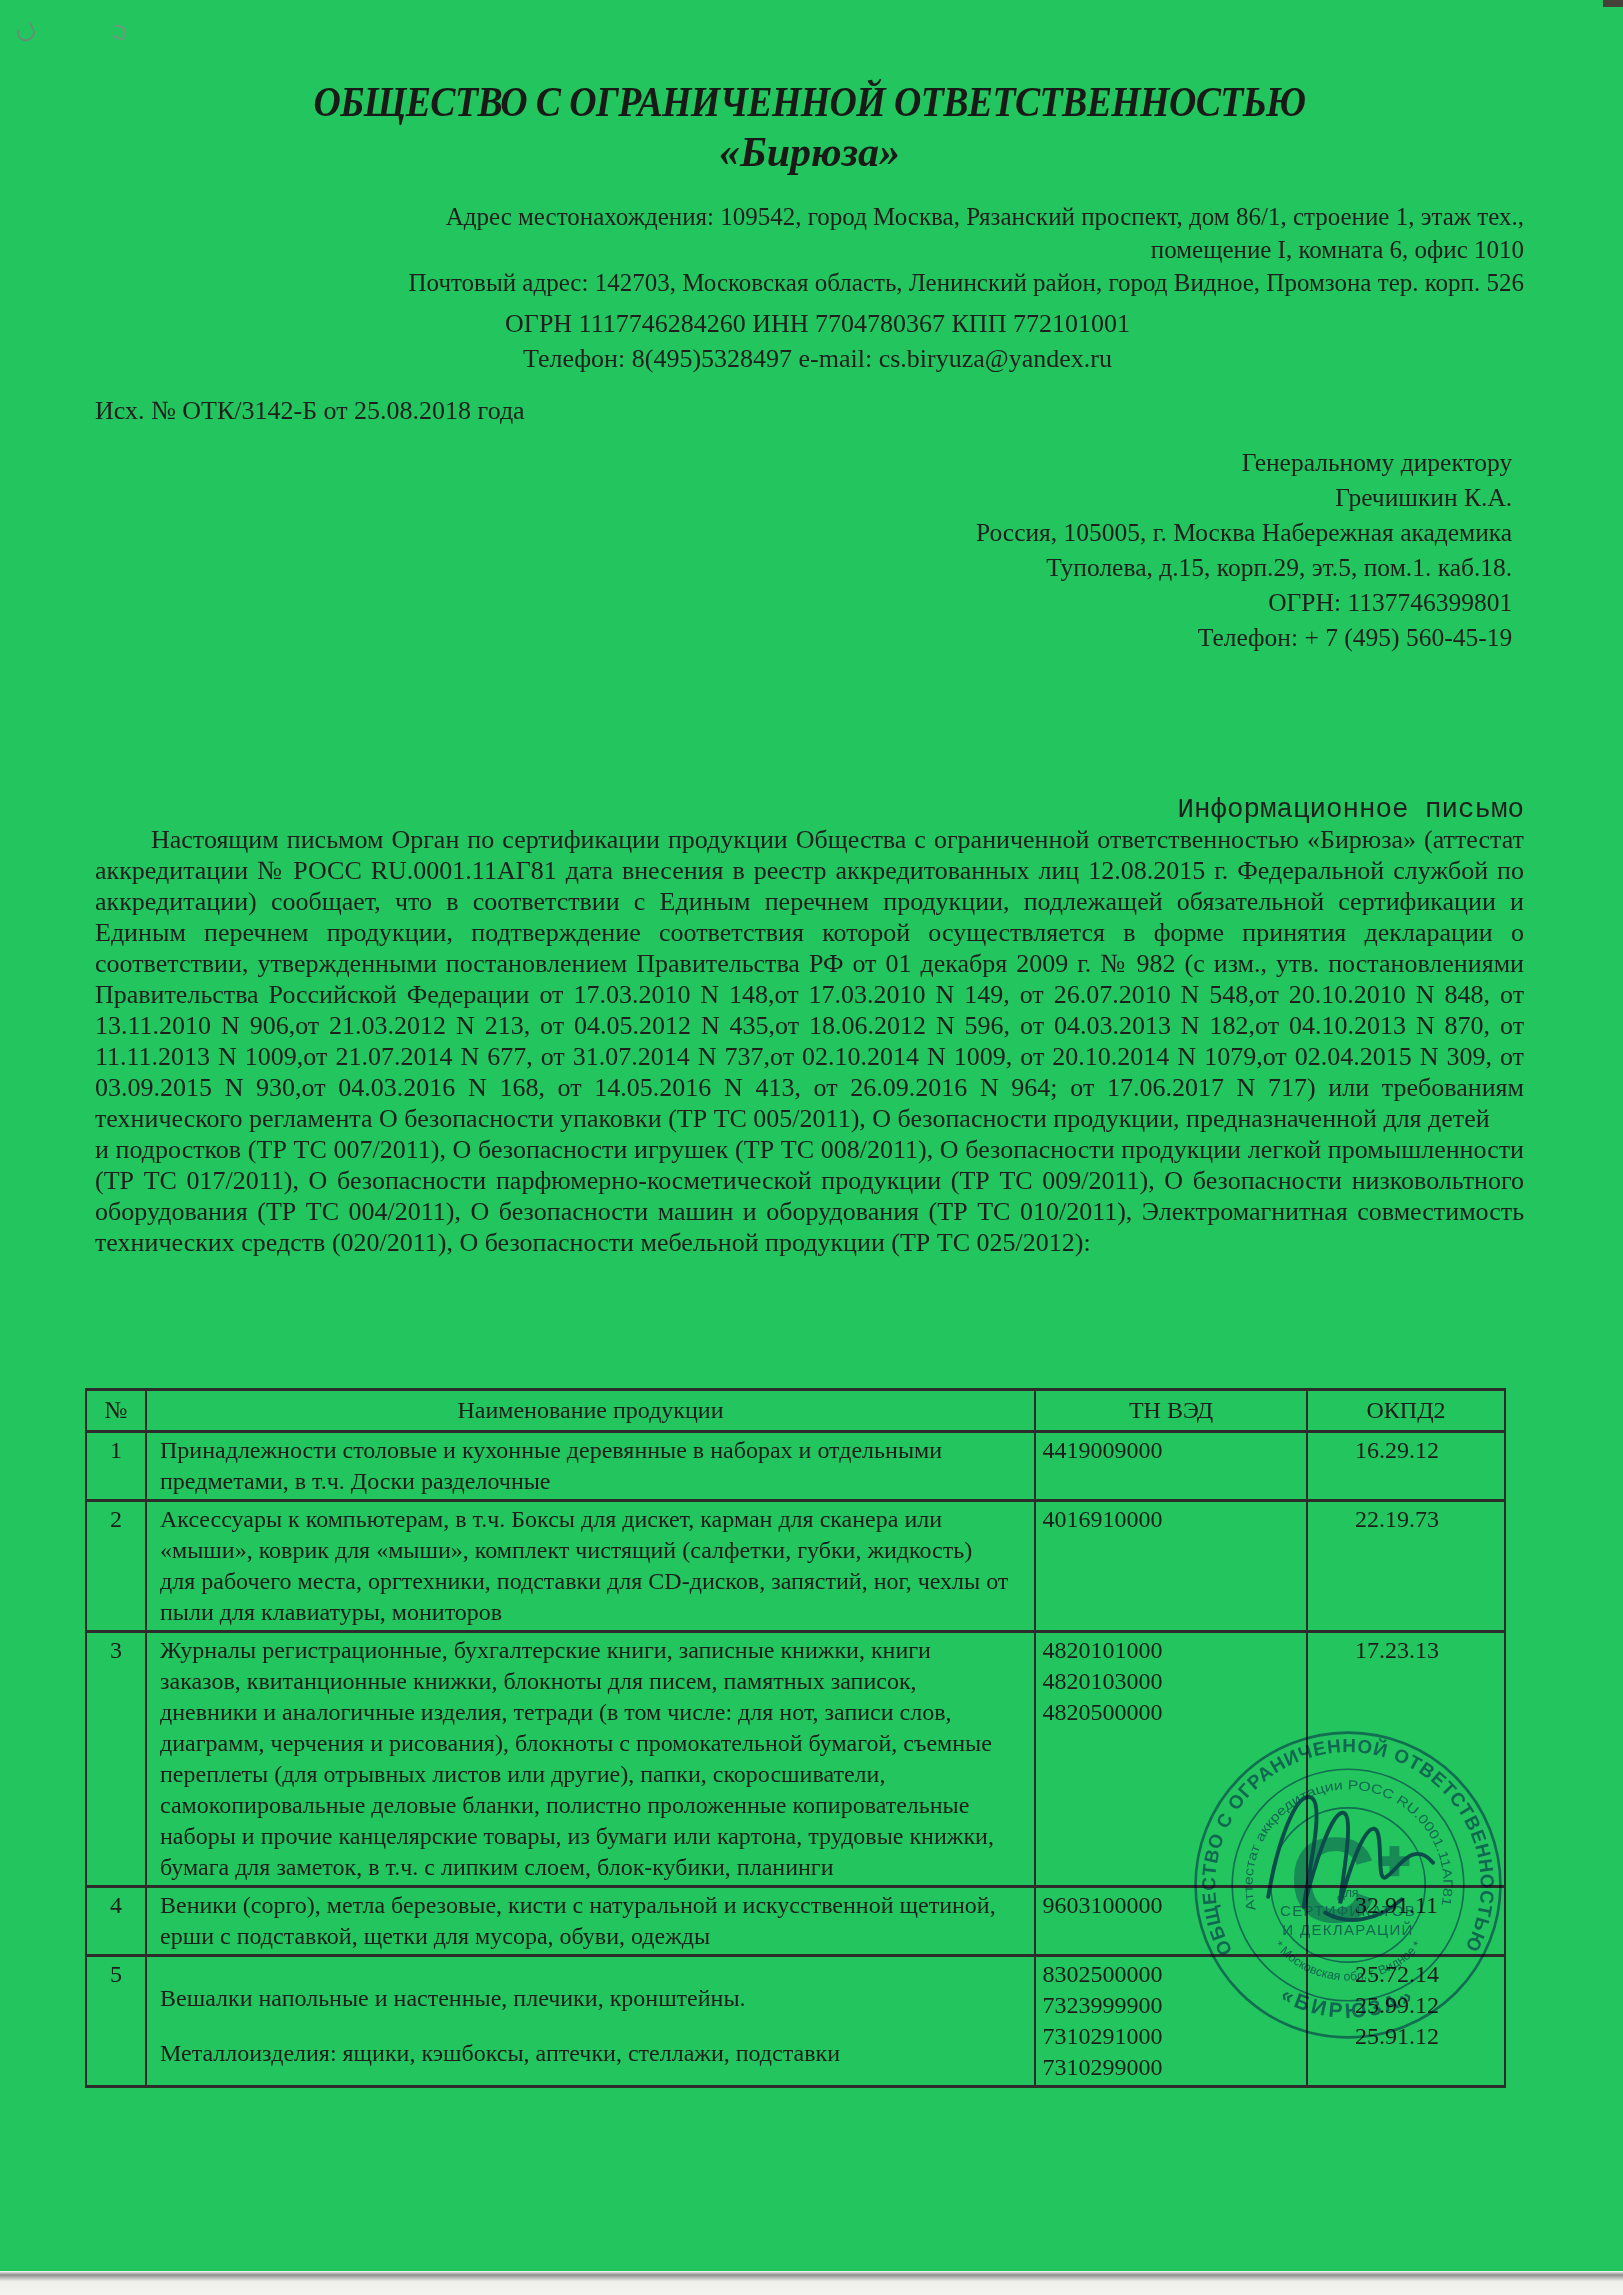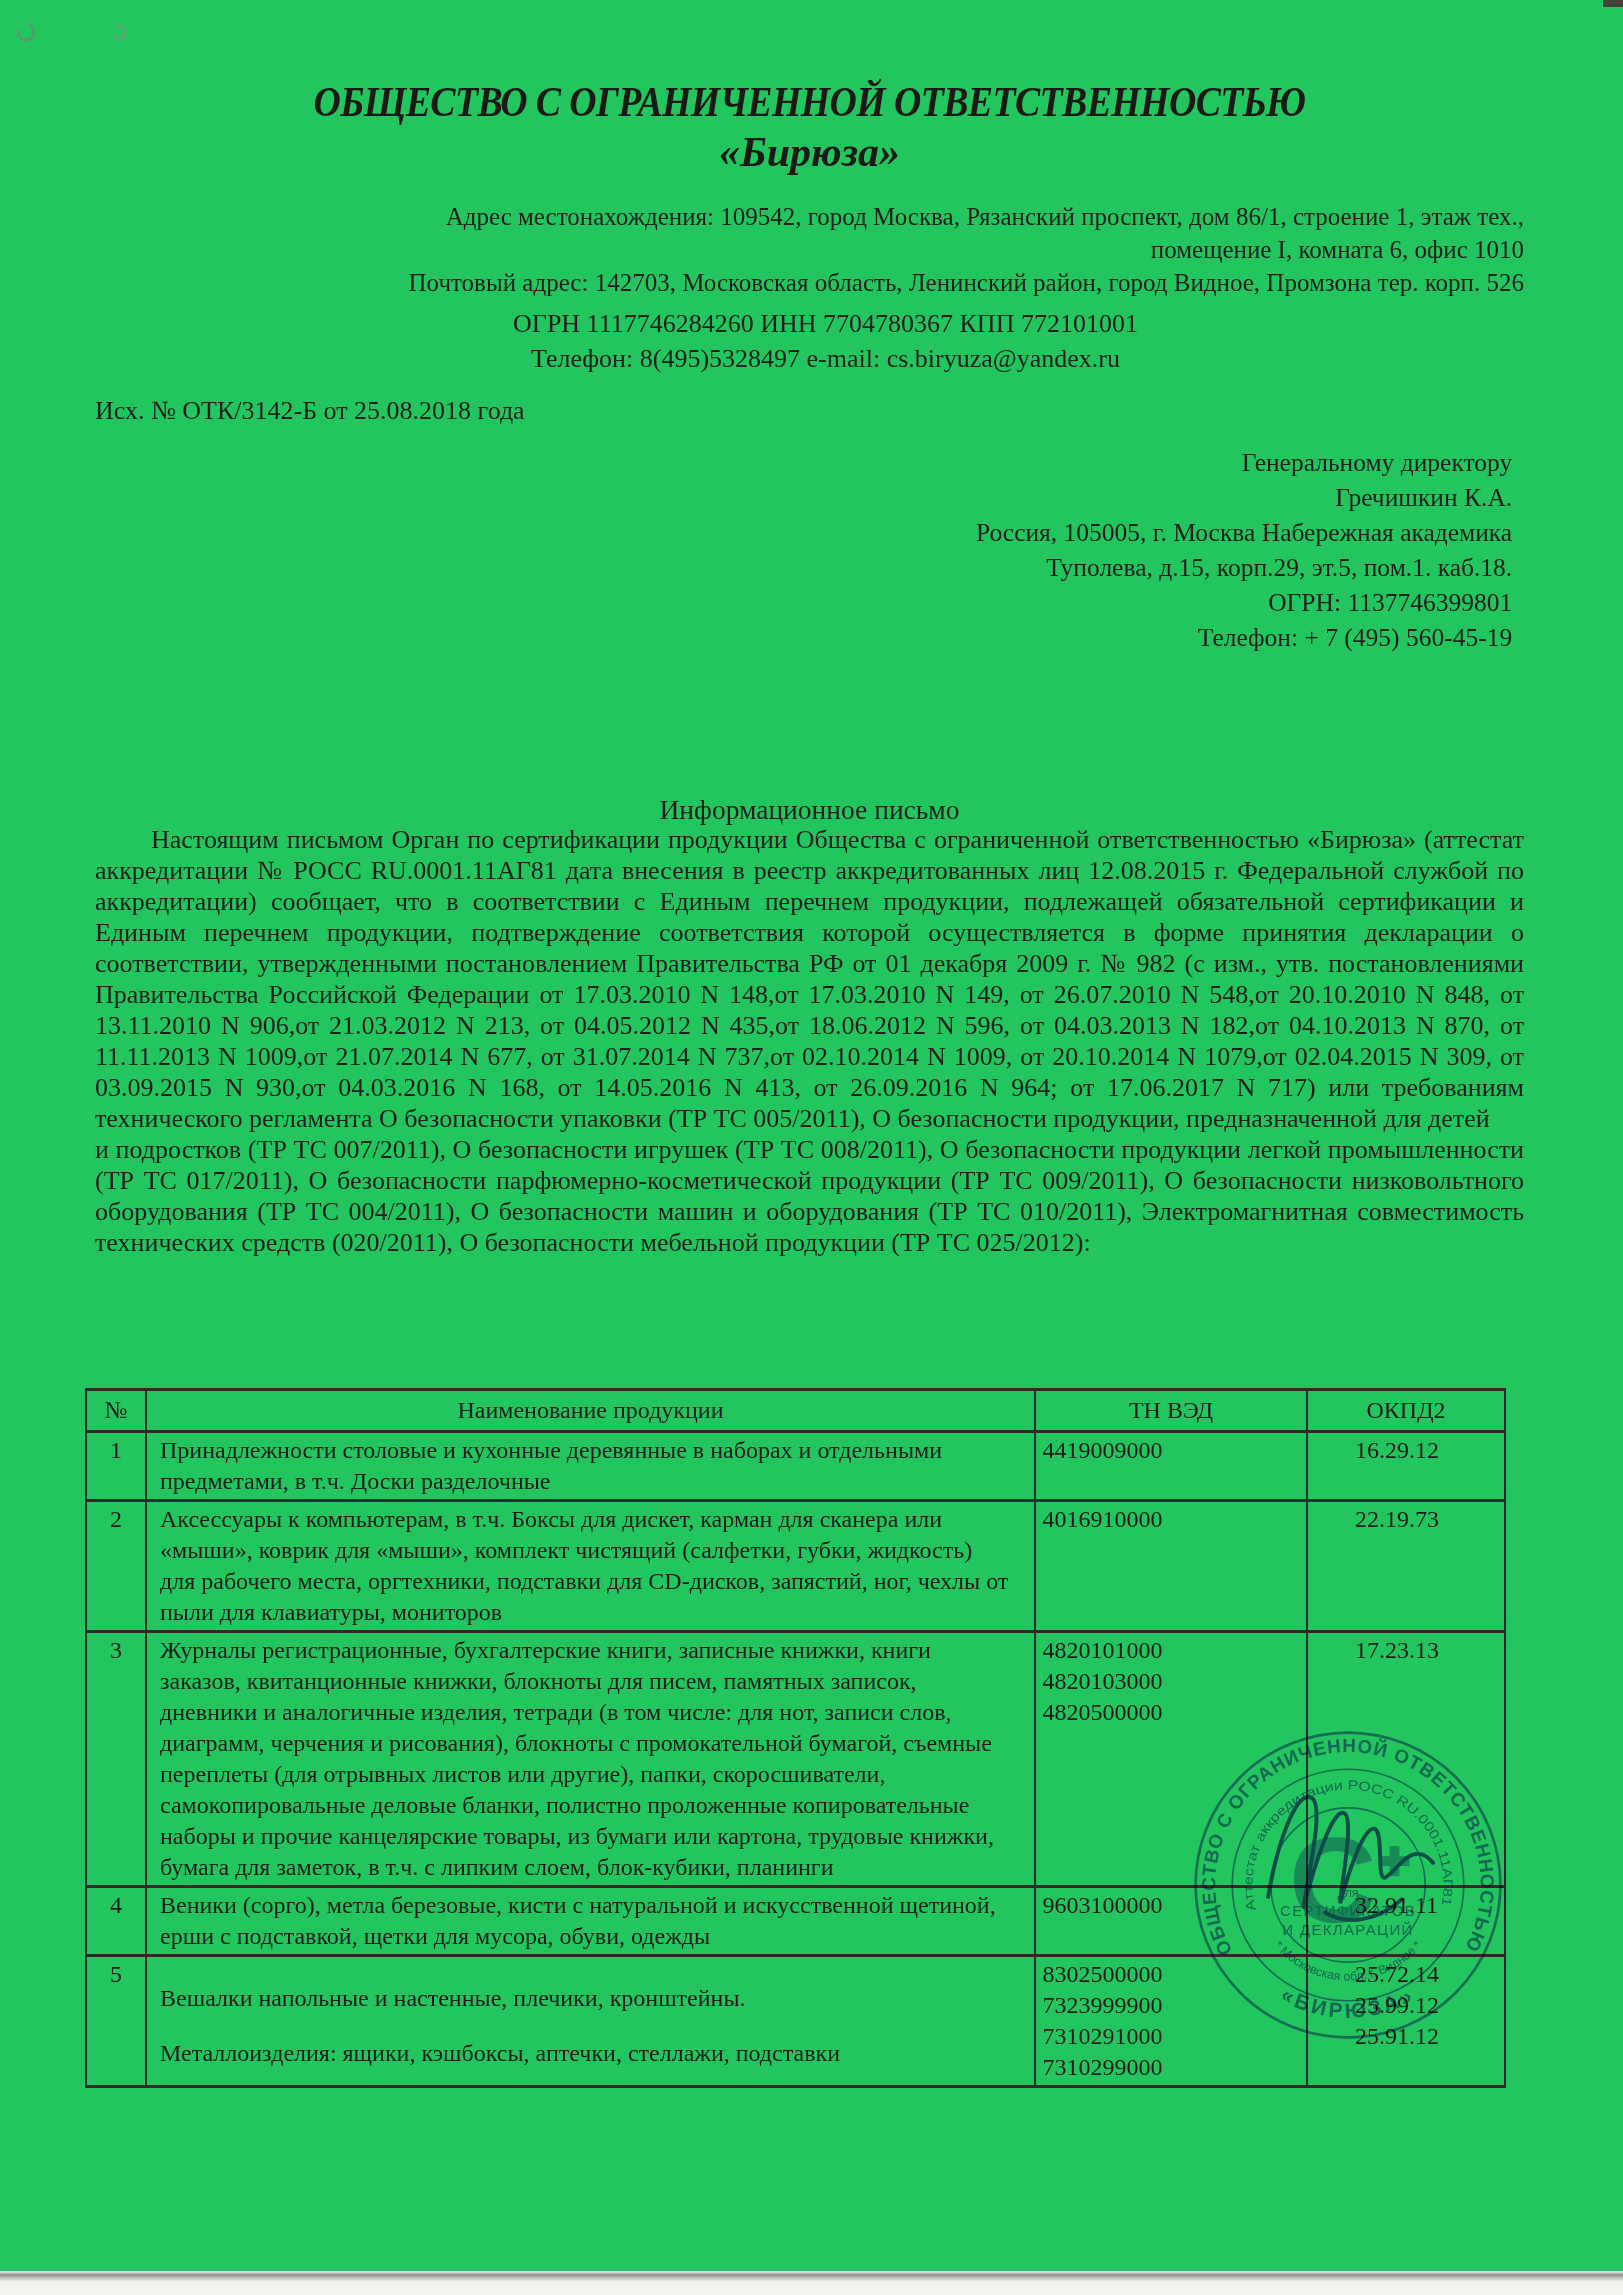--- a/index.html
+++ b/index.html
@@ -22,33 +22,33 @@
   .company-brand{
     position:absolute;left:0;top:128px;width:1429px;
     text-align:center;font-size:42px;font-weight:bold;font-style:italic;
     color:#191917;
   }
   .addr-block{
     position:absolute;left:0;top:200px;width:1429px;
     text-align:right;font-size:25px;line-height:33px;
   }
   .reg-block{
-    position:absolute;left:16px;top:306px;width:1429px;
+    position:absolute;left:8px;top:306px;width:1429px;
     text-align:center;font-size:26px;line-height:35px;
   }
   .outgoing{
     position:absolute;left:0;top:396px;font-size:26px;
   }
   .recipient{
     position:absolute;right:11.8px;top:445px;
     text-align:right;font-size:25.5px;line-height:35px;
   }
   .letter-title{
     position:absolute;left:0;top:794px;width:1429px;
-    text-align:center;font-size:27.5px;
+    text-align:right;font-size:27.5px;font-family:Liberation Mono, monospace;
   }
   .letter-body{
     position:absolute;left:0;top:824px;width:1429px;
     font-size:26px;line-height:31px;text-align:justify;
     text-indent:56px;
   }
   
   .prod-table{
     position:absolute;left:85px;top:1388px;width:1420px;
     border-collapse:collapse;table-layout:fixed;

